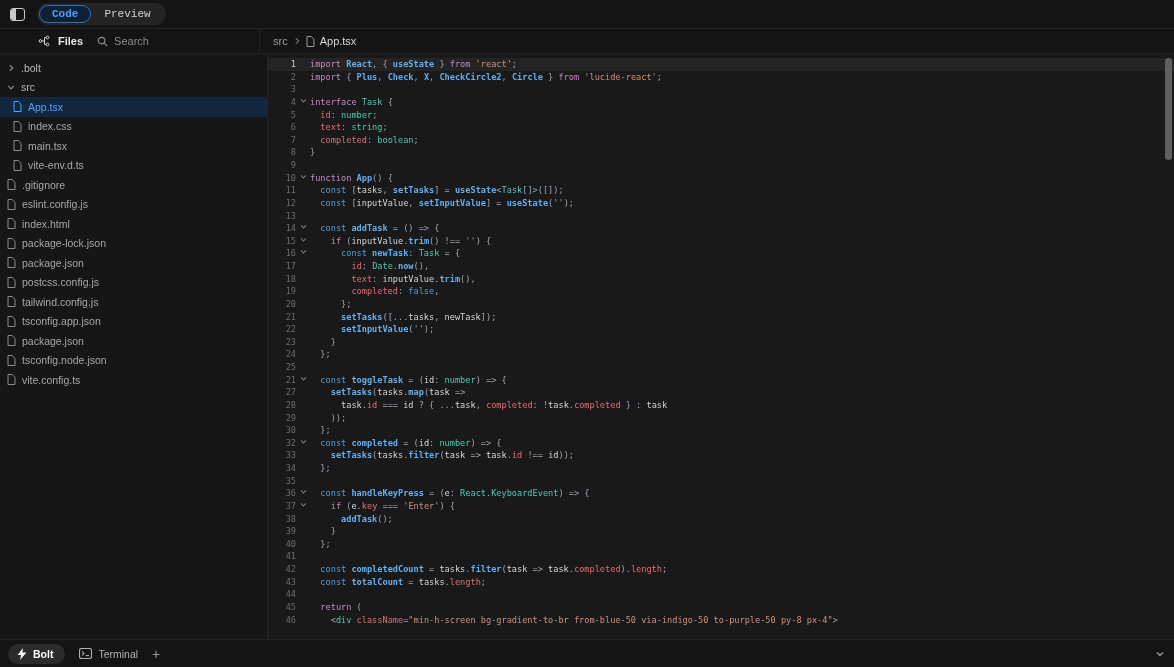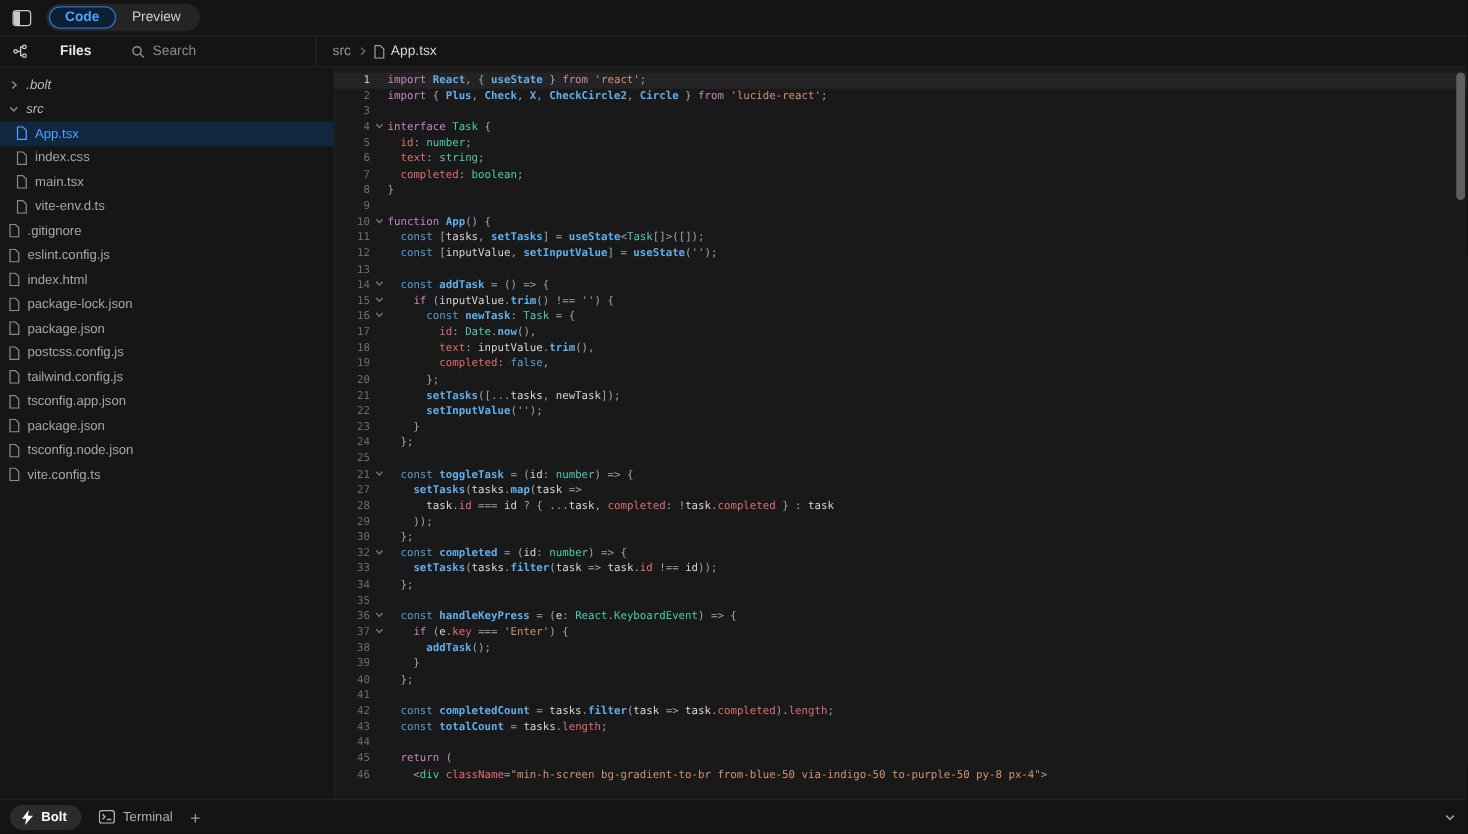--- a/index.html
+++ b/index.html
@@ -6,43 +6,43 @@
   html,body { background:#0d0d0d; }
   body { font-family:"Liberation Sans", sans-serif; }
   .app { width:1174px; height:667px; display:flex; flex-direction:column; background:#161616; overflow:hidden; color:#d4d4d4; }
 
   
   .topbar { height:28px; flex:none; display:flex; align-items:center; gap:12px; padding:0 10px; background:#141414; }
   .icon-btn { background:none; border:none; cursor:pointer; display:inline-flex; align-items:center; }
   .panel-icon { width:15px; height:13px; border:1.5px solid #c9c9c9; border-radius:3px; display:inline-flex; overflow:hidden; }
   .panel-icon-left { width:5px; background:#c9c9c9; }
   .seg { display:flex; align-items:center; background:#242424; border-radius:999px; padding:2px; }
-  .seg button { border-radius:999px; font-size:11px; cursor:pointer; font-family:Liberation Sans, sans-serif; }
+  .seg button { border-radius:999px; font-size:11px; cursor:pointer; font-family:Liberation Mono, monospace; }
   .seg-code { background:#0e2034; border:1px solid #2f6fc6; color:#4da2ff; padding:2px 12px; font-weight:700; }
   .seg-preview { background:transparent; border:1px solid transparent; color:#d0d0d0; padding:2px 12px; }
 
   
   .subbar { height:26px; flex:none; display:flex; align-items:stretch; background:#141414; border-top:1px solid #232323; border-bottom:1px solid #232323; }
-  .subbar-left { width:253px; flex:none; display:flex; align-items:center; gap:26px; padding:0 10px; border-right:1px solid #232323; }
+  .subbar-left { width:232px; flex:none; display:flex; align-items:center; gap:8px; padding:0 10px; border-right:1px solid #232323;margin-left:28px; }
   .files-label { font-size:11px; font-weight:700; color:#e8e8e8; }
   .search-box { display:flex; align-items:center; gap:6px; margin-left:6px; }
   .search-text { font-size:11px; color:#8a8a8a; }
   .breadcrumb { display:flex; align-items:center; gap:5px; padding-left:13px; }
   .crumb-dim { font-size:11px; color:#9a9a9a; }
   .crumb-file { font-size:11px; color:#d6d6d6; }
 
   
   .main { flex:1; min-height:0; display:flex; }
   .sidebar { width:268px; flex:none; background:#161616; border-right:1px solid #232323; padding-top:4px; overflow:hidden; }
   .tree-row { height:19.5px; display:flex; align-items:center; gap:6px; font-size:10.5px; color:#a6a6a6; cursor:pointer; padding-left:7px; }
   .tree-row.child { padding-left:13px; }
   .tree-row.selected { background:#12263d; color:#4da2ff; }
   .tree-row.selected svg { stroke:#4da2ff; }
   .tree-row svg { stroke:#8a8a8a; flex:none; }
-  .tree-row.folder { color:#b8b8b8;font-style:italic; }
+  .tree-row.folder { color:#b8b8b8; }
 
   
   .editor { flex:1; position:relative; background:#191919; padding-top:4px; overflow:hidden; font-family:"DejaVu Sans Mono", monospace; }
   .code-line { display:flex; height:12.63px; line-height:12.63px; font-size:8.6px; white-space:pre; }
   .code-line.active { background:#242424; }
   .gut { width:28px; flex:none; text-align:right; color:#6c6c6c; }
   .code-line.active .gut { color:#cfcfcf; }
   .fold { width:14px; flex:none; text-align:center; color:#7d7d7d; font-size:7px; }
   .src-text { flex:1; }
   .tok-k { color:#C586C0; }

